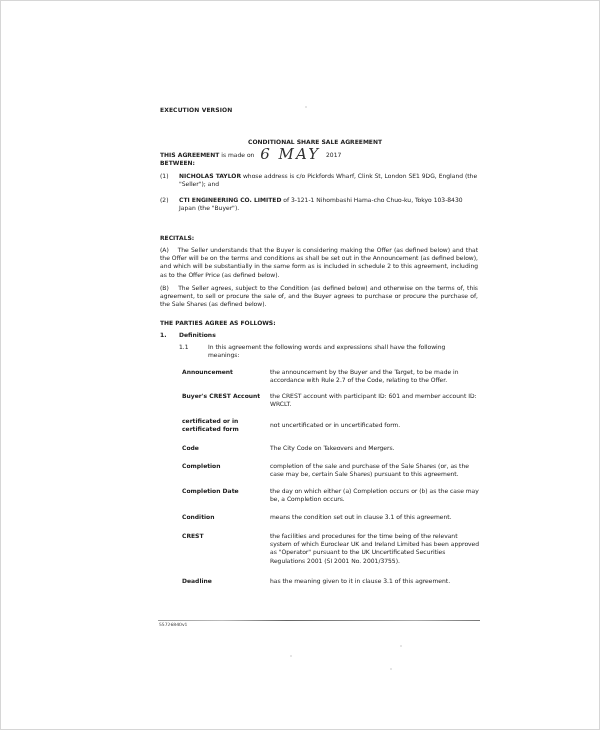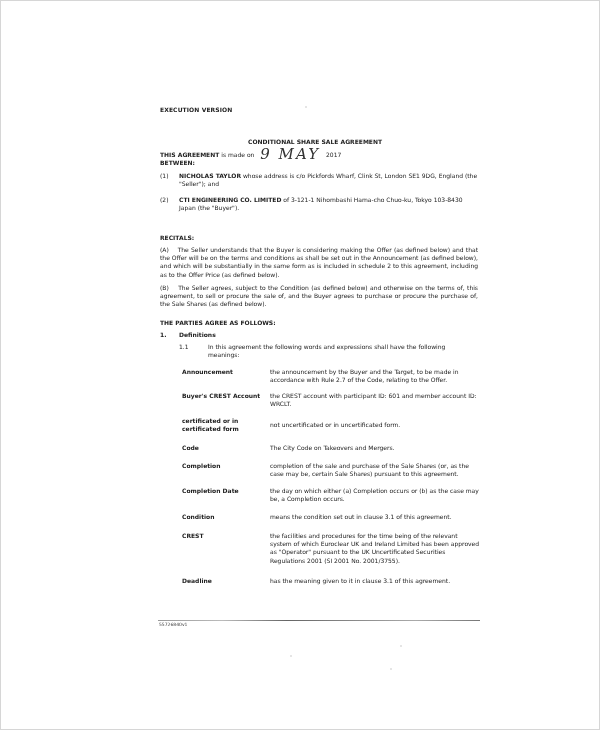--- a/index.html
+++ b/index.html
@@ -64,21 +64,21 @@
 
 <div class="doc">
 
   <div class="abs exec-version">EXECUTION VERSION</div>
 
   <div class="abs doc-title">CONDITIONAL SHARE SALE AGREEMENT</div>
 
   <div class="abs made-on">
     <b>THIS AGREEMENT</b>
     <span>is made on</span>
-    <span class="handwritten">9 MAY</span>
+    <span class="handwritten">6 MAY</span>
     <span>2017</span>
   </div>
 
   <div class="abs between">BETWEEN:</div>
 
   <div class="abs party" style="top:172px;">
     <span class="num">(1)</span>
     <div class="txt">
       <b>NICHOLAS TAYLOR</b>
       <span>whose address is c/o Pickfords Wharf, Clink St, London SE1 9DG, England (the "Seller"); and</span>

